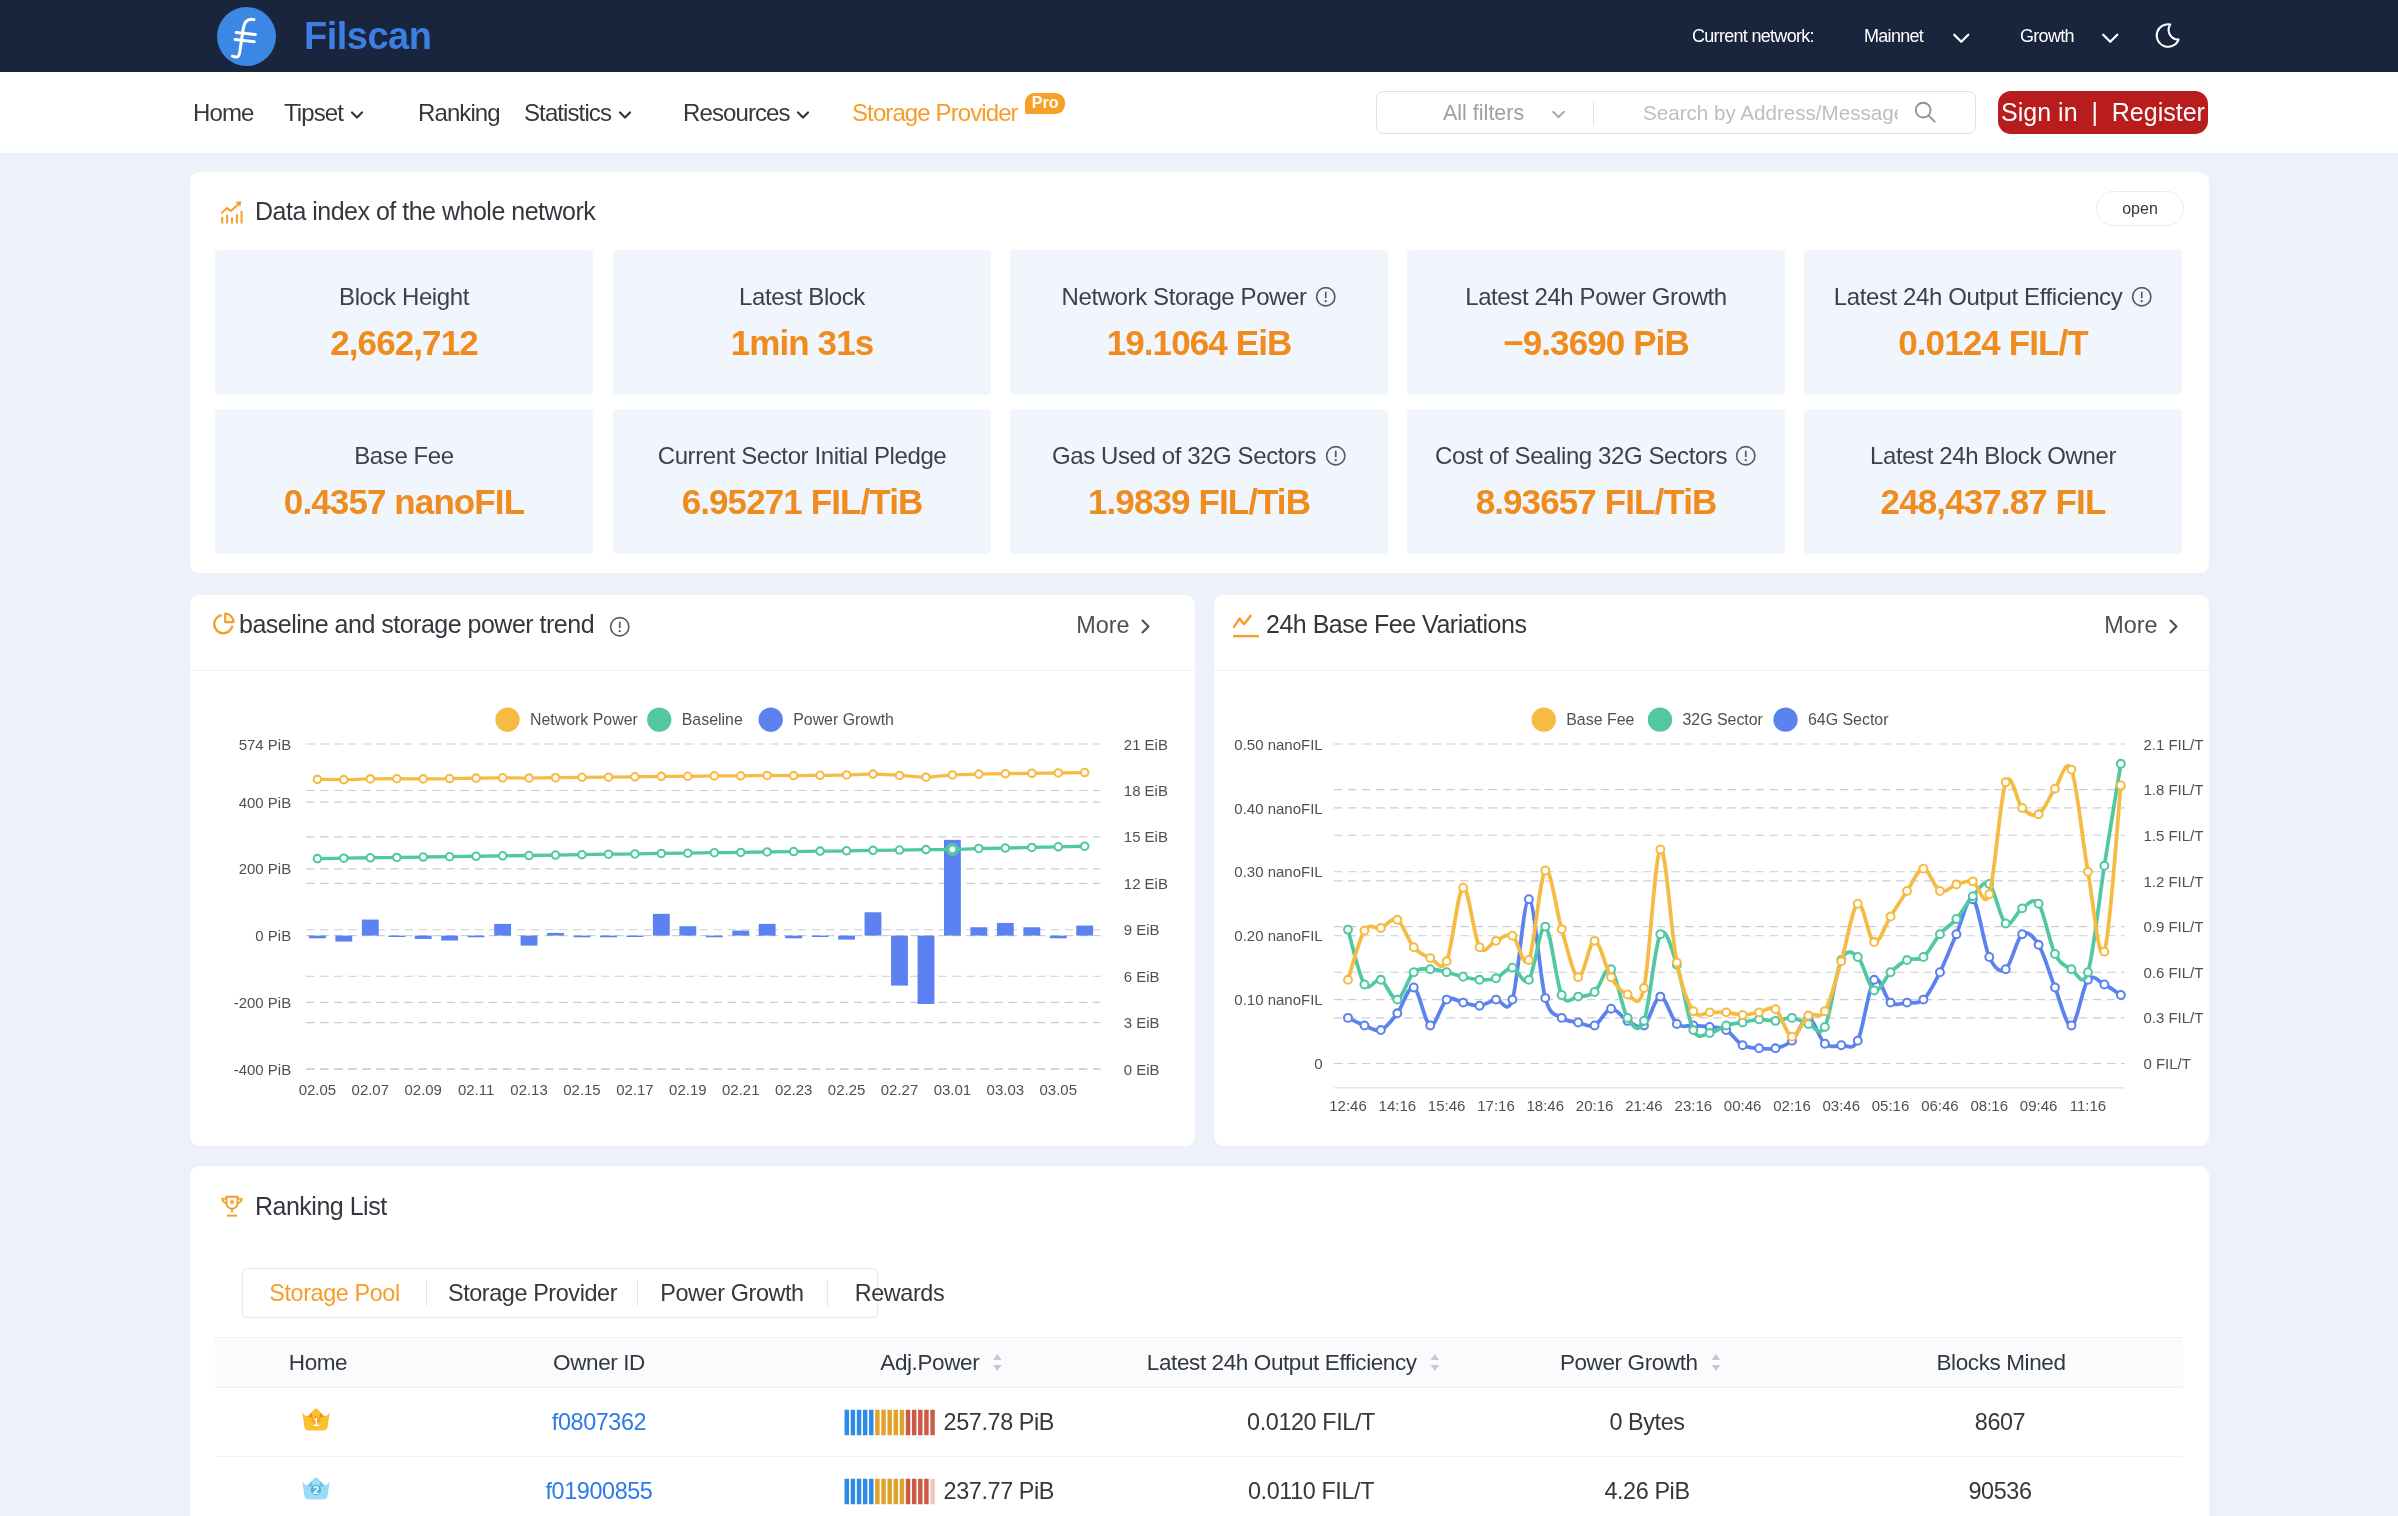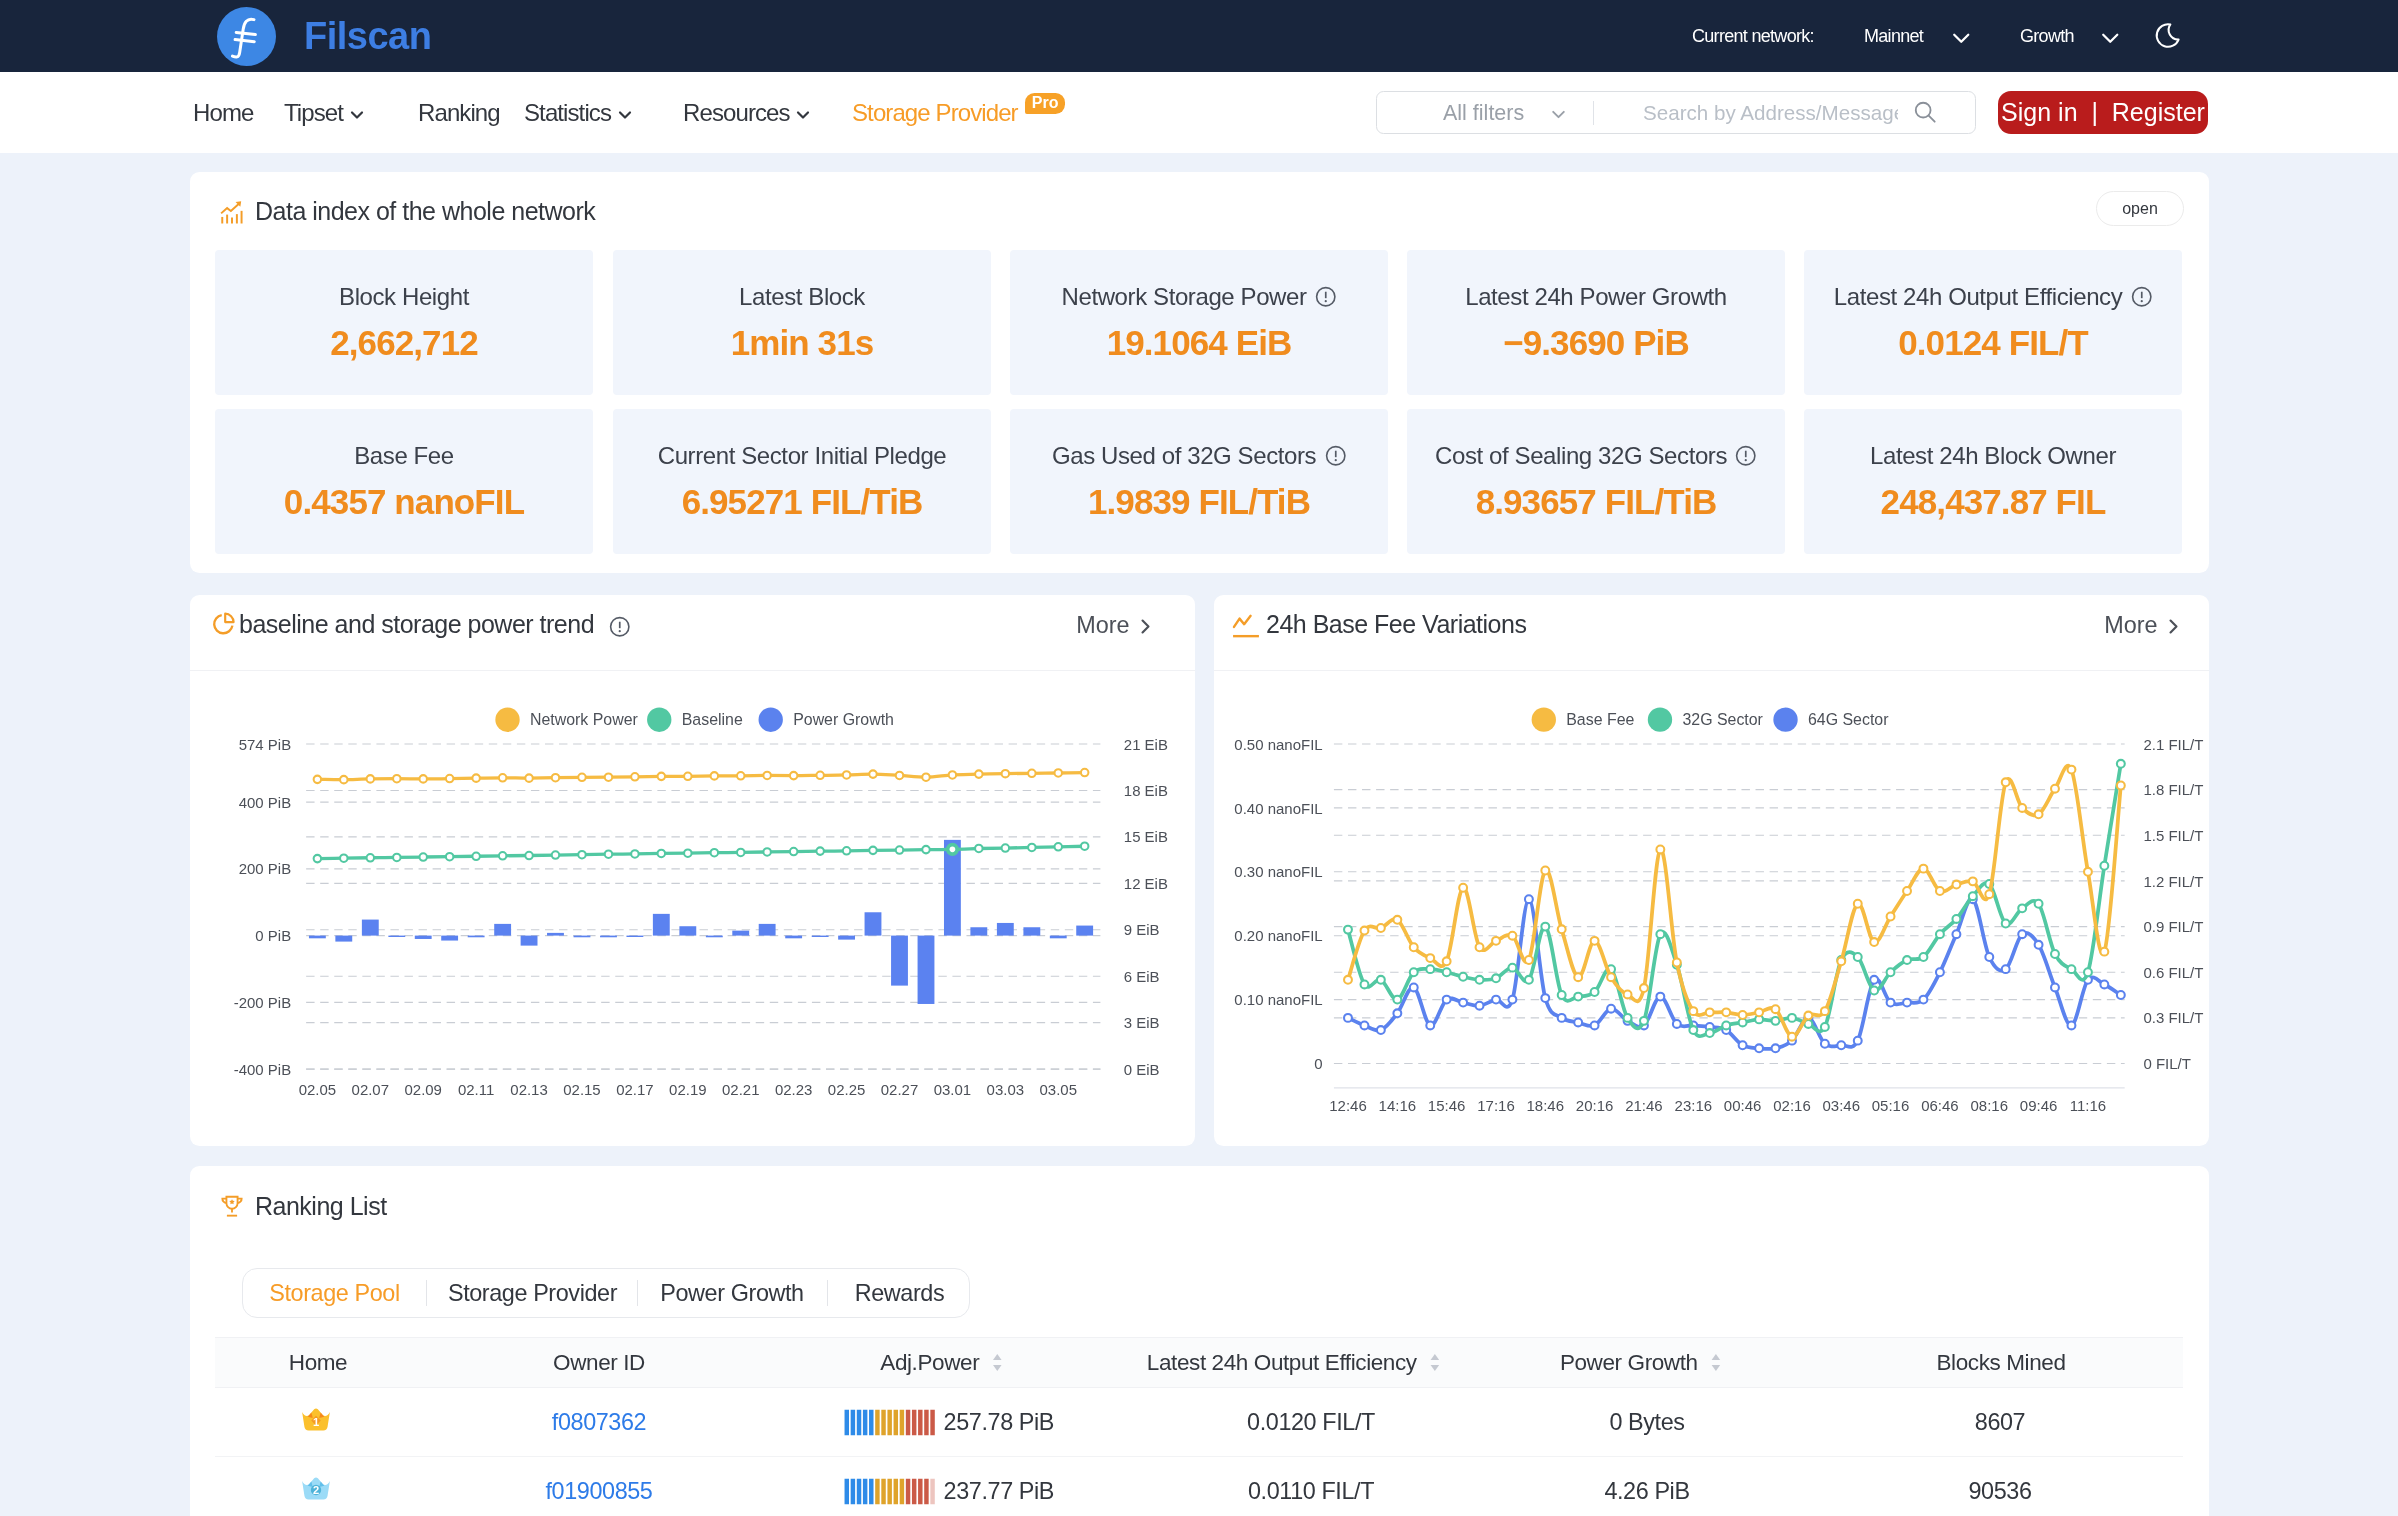--- a/index.html
+++ b/index.html
@@ -14,21 +14,21 @@
 .search { position:absolute; left:1376px; top:19px; width:600px; height:43px; border:0.9px solid #DCDFE3; border-radius:7.5px; background:#fff; }
 .sbtn { position:absolute; left:1998px; top:19px; width:210px; height:43px; background:#b91c1c; border-radius:13px; color:#fff; font-size:25px; text-align:center; line-height:42px; }
 .card { position:absolute; background:#fff; border-radius:9.4px; }
 .ctitle { position:absolute; font-size:25px; letter-spacing:-0.5px; color:#33373e; white-space:nowrap; }
 .sbox { position:absolute; width:378px; height:145px; background:#F1F5FC; border-radius:4px; text-align:center; }
 .slabel { margin-top:33px; font-size:24px; letter-spacing:-0.4px; color:#3c414b; }
 .sval { margin-top:12px; font-size:35px; font-weight:bold; color:#F08C1E; letter-spacing:-0.9px; }
 .info { width:21.5px; height:21.5px; vertical-align:-2.8px; margin-left:8.4px; display:inline-block; }
 .sep { position:absolute; left:0; width:100%; height:0; border-top:0.9px solid #F0F1F4; }
 .more { position:absolute; font-size:23.4px; color:#4c5058; }
-.tabbox { position:absolute; left:52px; top:102px; width:728px; height:50px; border:0.9px solid #E7E9ED; border-radius:15px; }
+.tabbox { position:absolute; left:52px; top:102px; width:636px; height:50px; border:0.9px solid #E7E9ED; border-radius:5px; }
 .tab { position:absolute; top:0; height:48px; line-height:48px; font-size:23.4px; letter-spacing:-0.4px; color:#33373e; text-align:center; }
 .tdiv { position:absolute; top:11.2px; width:0.9px; height:26px; background:#E3E5E9; }
 .tab.orange { color:#F79C27; }
 .thead { position:absolute; left:25px; top:171px; width:1968px; height:51px; background:#FAFBFC; border-top:0.9px solid #F0F1F4; border-bottom:0.9px solid #F0F1F4; font-size:22.5px; letter-spacing:-0.4px; color:#33373e; }
 .hc { position:absolute; top:50%; transform:translate(-50%,-50%); white-space:nowrap; }
 .sort { width:12px; height:19px; vertical-align:-2.8px; margin-left:6.6px; }
 .trow { position:absolute; left:0; width:1968px; height:69px; border-bottom:0.9px solid #F2F3F5; font-size:23.4px; letter-spacing:-0.4px; color:#33373e; }
 .trow .cc { position:absolute; top:50%; transform:translate(-50%,-50%); white-space:nowrap; }
 .bcwrap { position:absolute; top:50%; transform:translateY(-50%); white-space:nowrap; display:flex; align-items:center; }
 .link { color:#2D7BE8; }

